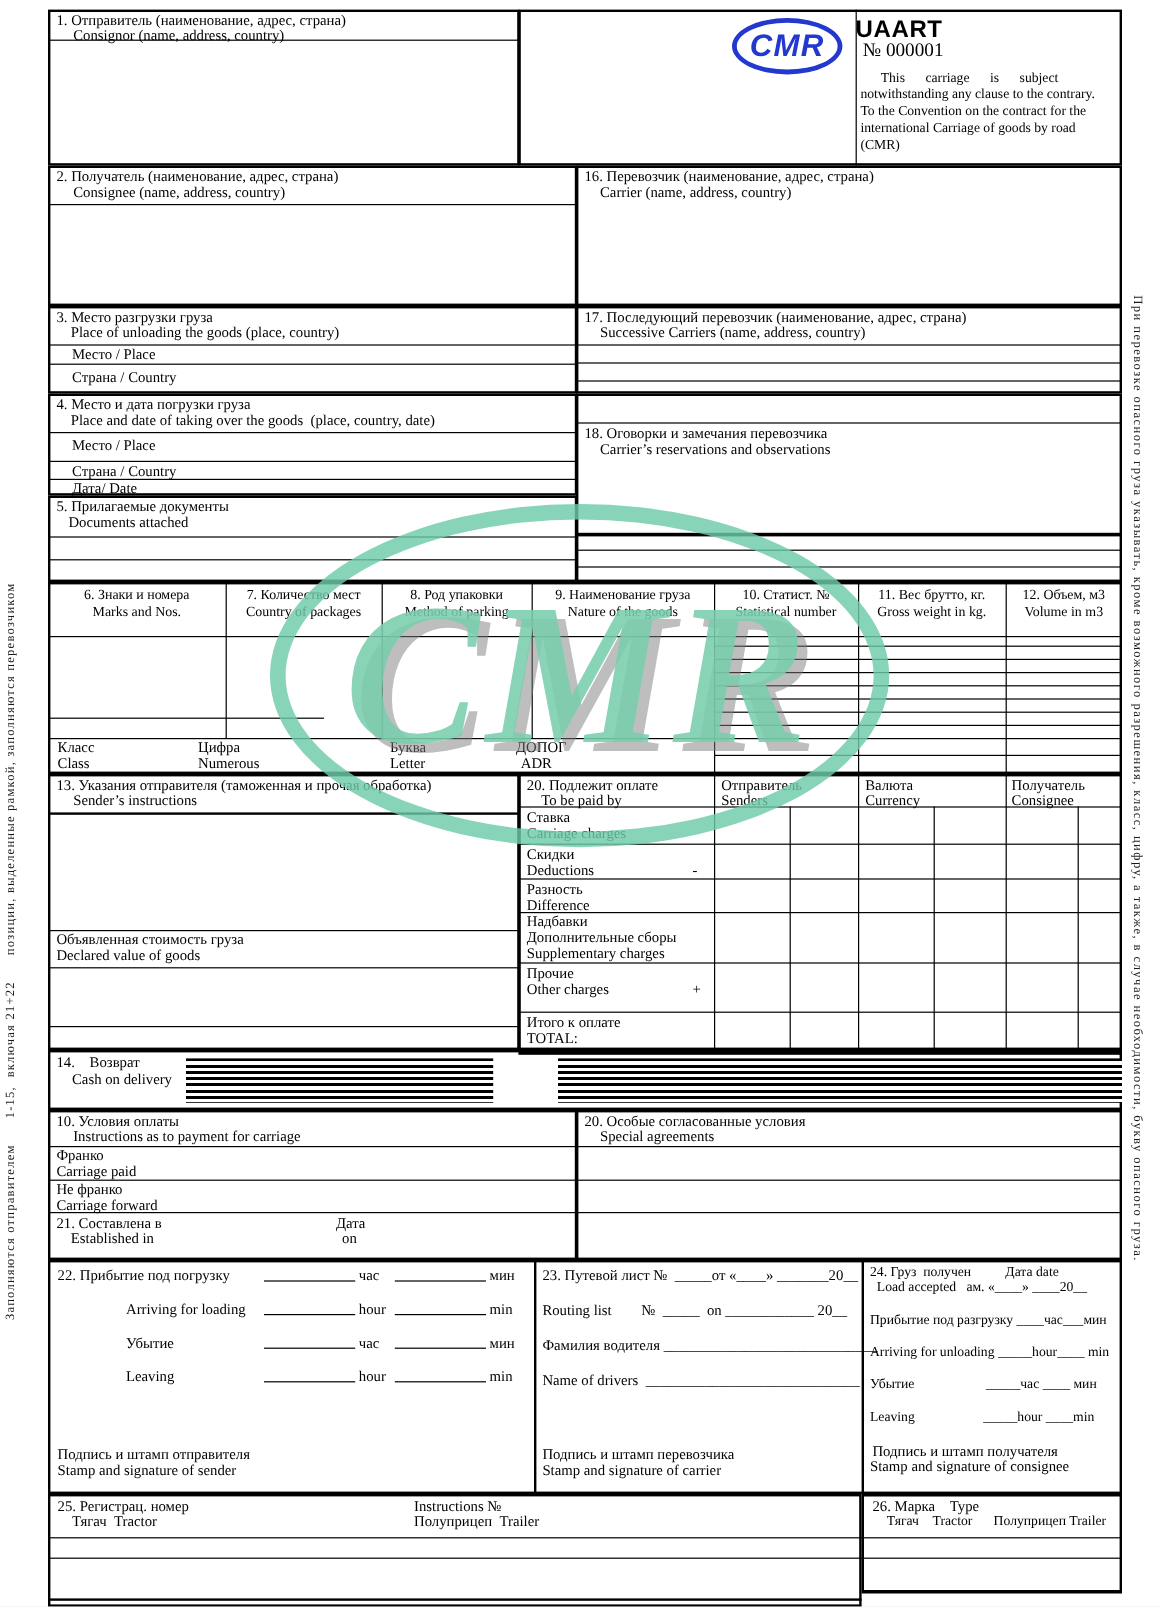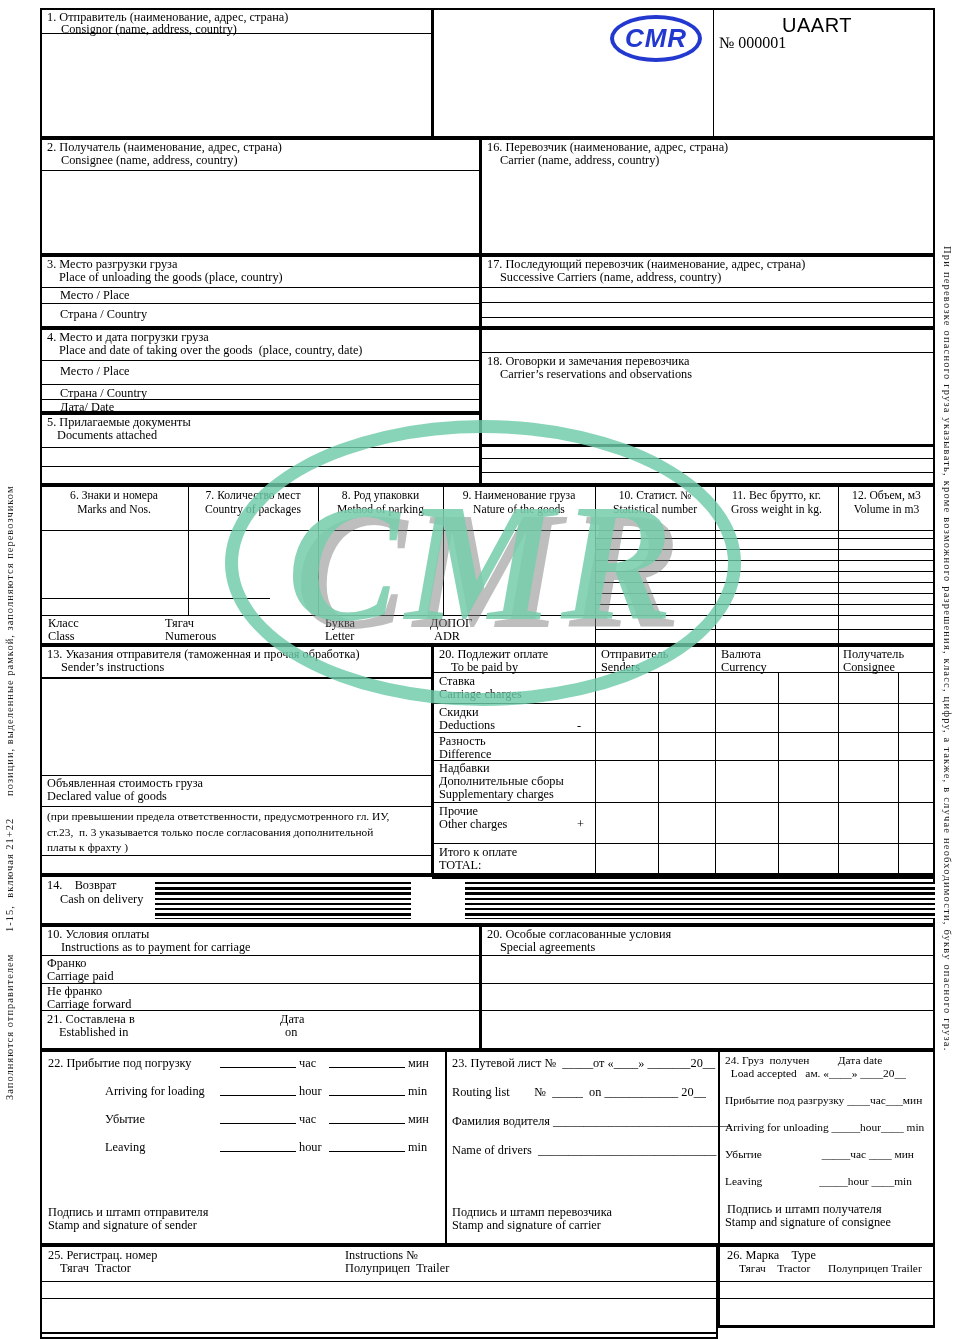--- a/index.html
+++ b/index.html
@@ -22,21 +22,21 @@
   .row22{position:absolute;left:48px;width:390px;display:flex;align-items:flex-end;font-size:12.3px;line-height:13px}
   .row22 .lb{width:172px;flex:none;white-space:pre}
   .row22 .ind{padding-left:57px}
   .row22 .bl{flex:1;border-bottom:1px solid #000;height:11px;margin:0 3px 2px 0}
   .row22 .un{flex:none;width:30px;white-space:pre}
   .vt{position:absolute;writing-mode:vertical-rl;white-space:pre;font-size:10.5px;color:#1a1a1a}
   #vtl{transform:rotate(180deg);letter-spacing:1px}
   #vtr{letter-spacing:1.2px}
   #logo{position:absolute;left:610px;top:15px;width:92px;height:47px;border:4px solid #2338cf;border-radius:50%;display:flex;align-items:center;justify-content:center}
   #logo span{color:#2338cf;font-family:"Liberation Sans",sans-serif;font-weight:bold;font-style:italic;font-size:26px;letter-spacing:1px}
-  #brand{position:absolute;left:713px;top:14px;width:214px;text-align:center;padding-right:6px;font-family:"Liberation Sans",sans-serif;font-weight:normal;font-size:20px;letter-spacing:.5px}
+  #brand{position:absolute;left:713px;top:14px;width:214px;text-align:left;padding-right:6px;font-family:"Liberation Sans",sans-serif;font-weight:bold;font-size:20px;letter-spacing:.5px}
   .stripe{position:absolute;background:repeating-linear-gradient(to bottom,#000 0 2.5px,#fff 2.5px 5.2px)}
   .wm{position:absolute;pointer-events:none}
   #wmring{left:225px;top:420px;width:516px;height:286px;border:13px solid rgba(109,202,168,.82);border-radius:50%}
   #wmtext{left:238px;top:462px;width:490px;text-align:center;font-size:168px;line-height:200px;font-style:italic;font-weight:bold;letter-spacing:6px;color:rgba(121,205,173,.88);text-shadow:8px 8px 0 rgba(125,125,125,.5);font-family:"Liberation Serif",serif}
 </style>
 </head>
 <body>
 
 <div id="page">
 
@@ -48,20 +48,25 @@
   <div class="vl" style="left:713px;top:8px;height:130px"></div>
   <div class="hl" style="left:40px;top:33px;width:393px"></div>
   <div class="t" style="left:47px;top:11px">1. Отправитель (наименование, адрес, страна)</div>
   <div class="t" style="left:61px;top:23px">Consignor (name, address, country)</div>
   <div class="fill" style="left:42px;top:35px;width:388px;height:100px"></div>
   <div id="logo">
       <span>CMR</span>
     </div>
   <div id="brand">UAART</div>
   <div class="t s16" style="left:719px;top:36px">№ 000001</div>
+  <div class="t s115" style="left:717px;top:58px;line-height:14px">      This      carriage      is      subject
+notwithstanding any clause to the contrary.
+To the Convention on the contract for the
+international Carriage of goods by road
+(CMR)</div>
 
   <div class="bx b2" style="left:40px;top:138px;width:441px;height:117px"></div>
   <div class="bx b2" style="left:480px;top:138px;width:455px;height:117px"></div>
   <div class="hl" style="left:40px;top:170px;width:441px"></div>
   <div class="t" style="left:47px;top:141px">2. Получатель (наименование, адрес, страна)</div>
   <div class="t" style="left:61px;top:154px">Consignee (name, address, country)</div>
   <div class="fill" style="left:42px;top:172px;width:437px;height:81px"></div>
   <div class="t" style="left:487px;top:141px">16. Перевозчик (наименование, адрес, страна)</div>
   <div class="t" style="left:500px;top:154px">Carrier (name, address, country)</div>
   <div class="fill" style="left:482px;top:168px;width:451px;height:85px"></div>
@@ -152,41 +157,38 @@
   <div class="hl" style="left:595px;top:560px;width:340px"></div>
   <div class="hl" style="left:595px;top:571px;width:340px"></div>
   <div class="hl" style="left:595px;top:582px;width:340px"></div>
   <div class="hl" style="left:595px;top:593px;width:340px"></div>
   <div class="hl" style="left:595px;top:604px;width:340px"></div>
   <div class="hl" style="left:40px;top:598px;width:230px"></div>
   <div class="hl" style="left:40px;top:615px;width:895px"></div>
   <div class="hl" style="left:595px;top:629px;width:340px"></div>
   <div class="t" style="left:48px;top:617px">Класс</div>
   <div class="t" style="left:48px;top:630px">Class</div>
-  <div class="t" style="left:165px;top:617px">Тягач</div>
+  <div class="t" style="left:165px;top:617px">Цифра</div>
   <div class="t" style="left:165px;top:630px">Numerous</div>
   <div class="t" style="left:325px;top:617px">Буква</div>
   <div class="t" style="left:325px;top:630px">Letter</div>
   <div class="t" style="left:430px;top:617px">ДОПОГ</div>
   <div class="t" style="left:434px;top:630px">ADR</div>
   <div class="fill" style="left:42px;top:532px;width:550px;height:64px"></div>
   <div class="fill" style="left:596px;top:531px;width:338px;height:83px"></div>
 
   <div class="bx b2" style="left:40px;top:645px;width:393px;height:230px"></div>
   <div class="t" style="left:47px;top:648px">13. Указания отправителя (таможенная и прочая обработка)</div>
   <div class="t" style="left:61px;top:661px">Sender’s instructions</div>
   <div class="hl h2" style="left:40px;top:677px;width:393px"></div>
   <div class="fill" style="left:42px;top:679px;width:388px;height:94px"></div>
   <div class="hl" style="left:40px;top:775px;width:393px"></div>
   <div class="t" style="left:47px;top:777px">Объявленная стоимость груза</div>
   <div class="t" style="left:47px;top:790px">Declared value of goods</div>
   <div class="hl" style="left:40px;top:806px;width:393px"></div>
-  <div class="t s115" style="left:47px;top:809px;line-height:15.5px">(при превышении предела ответственности, предусмотренного гл. ИУ,
-ст.23,  п. 3 указывается только после согласования дополнительной
-платы к фрахту )</div>
   <div class="hl" style="left:40px;top:855px;width:393px"></div>
 
   <div class="bx b2" style="left:432px;top:645px;width:503px;height:230px"></div>
   <div class="vl" style="left:595px;top:645px;height:230px"></div>
   <div class="vl" style="left:715px;top:645px;height:230px"></div>
   <div class="vl" style="left:838px;top:645px;height:230px"></div>
   <div class="vl" style="left:658px;top:672px;height:203px"></div>
   <div class="vl" style="left:778px;top:672px;height:203px"></div>
   <div class="vl" style="left:898px;top:672px;height:203px"></div>
   <div class="hl" style="left:432px;top:672px;width:503px"></div>

